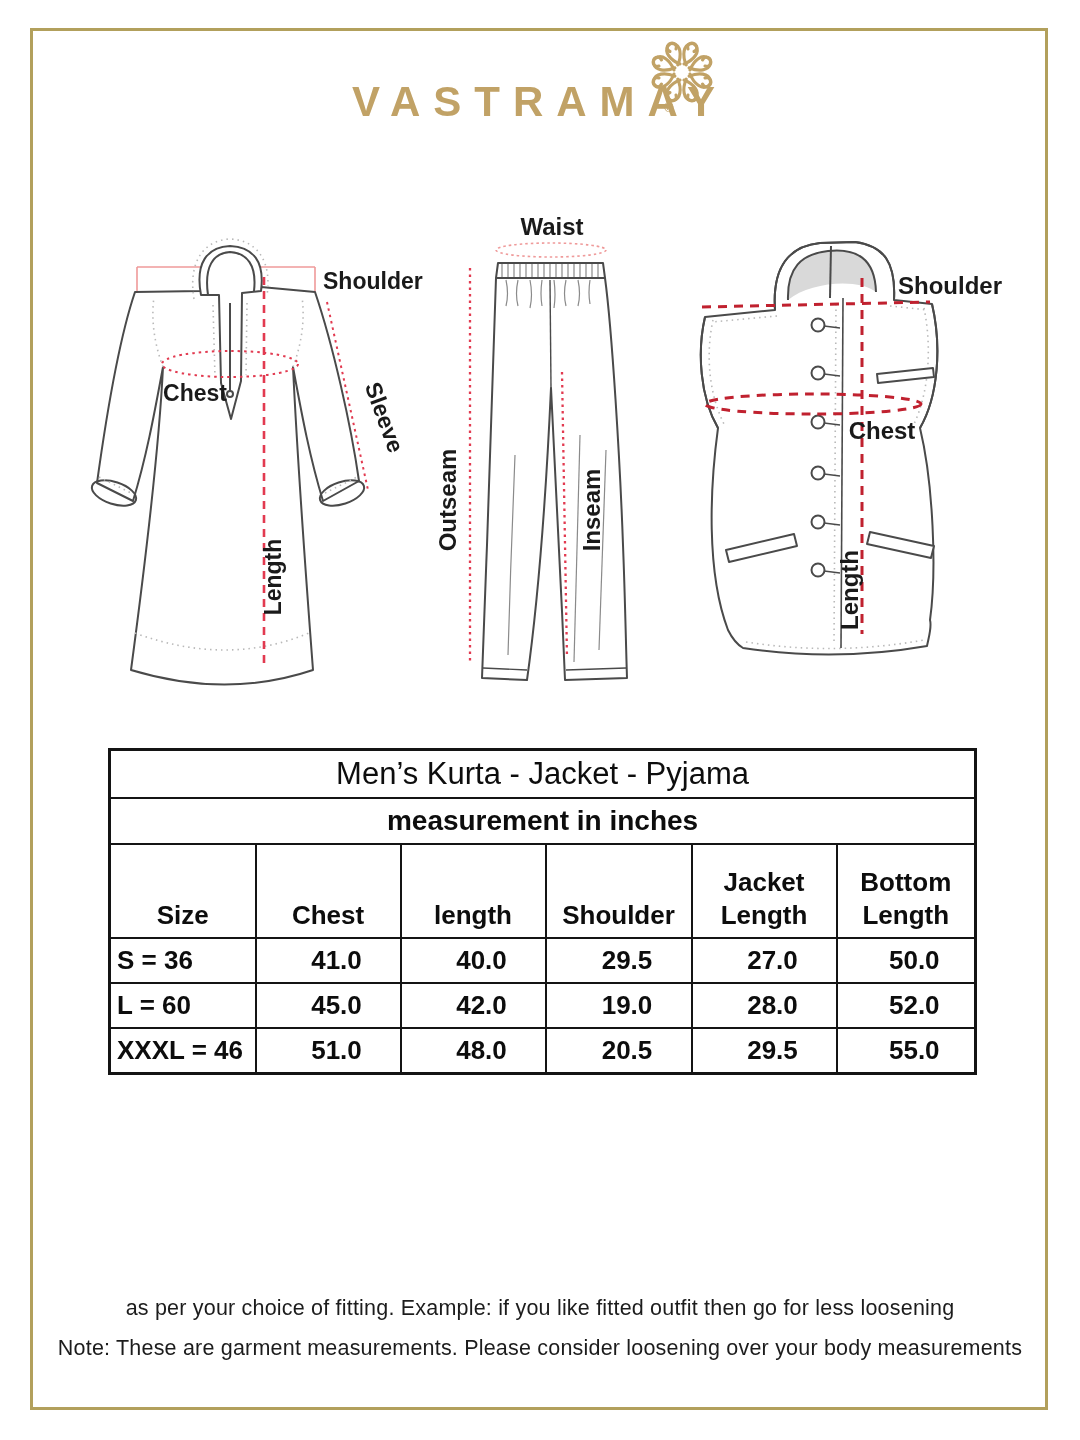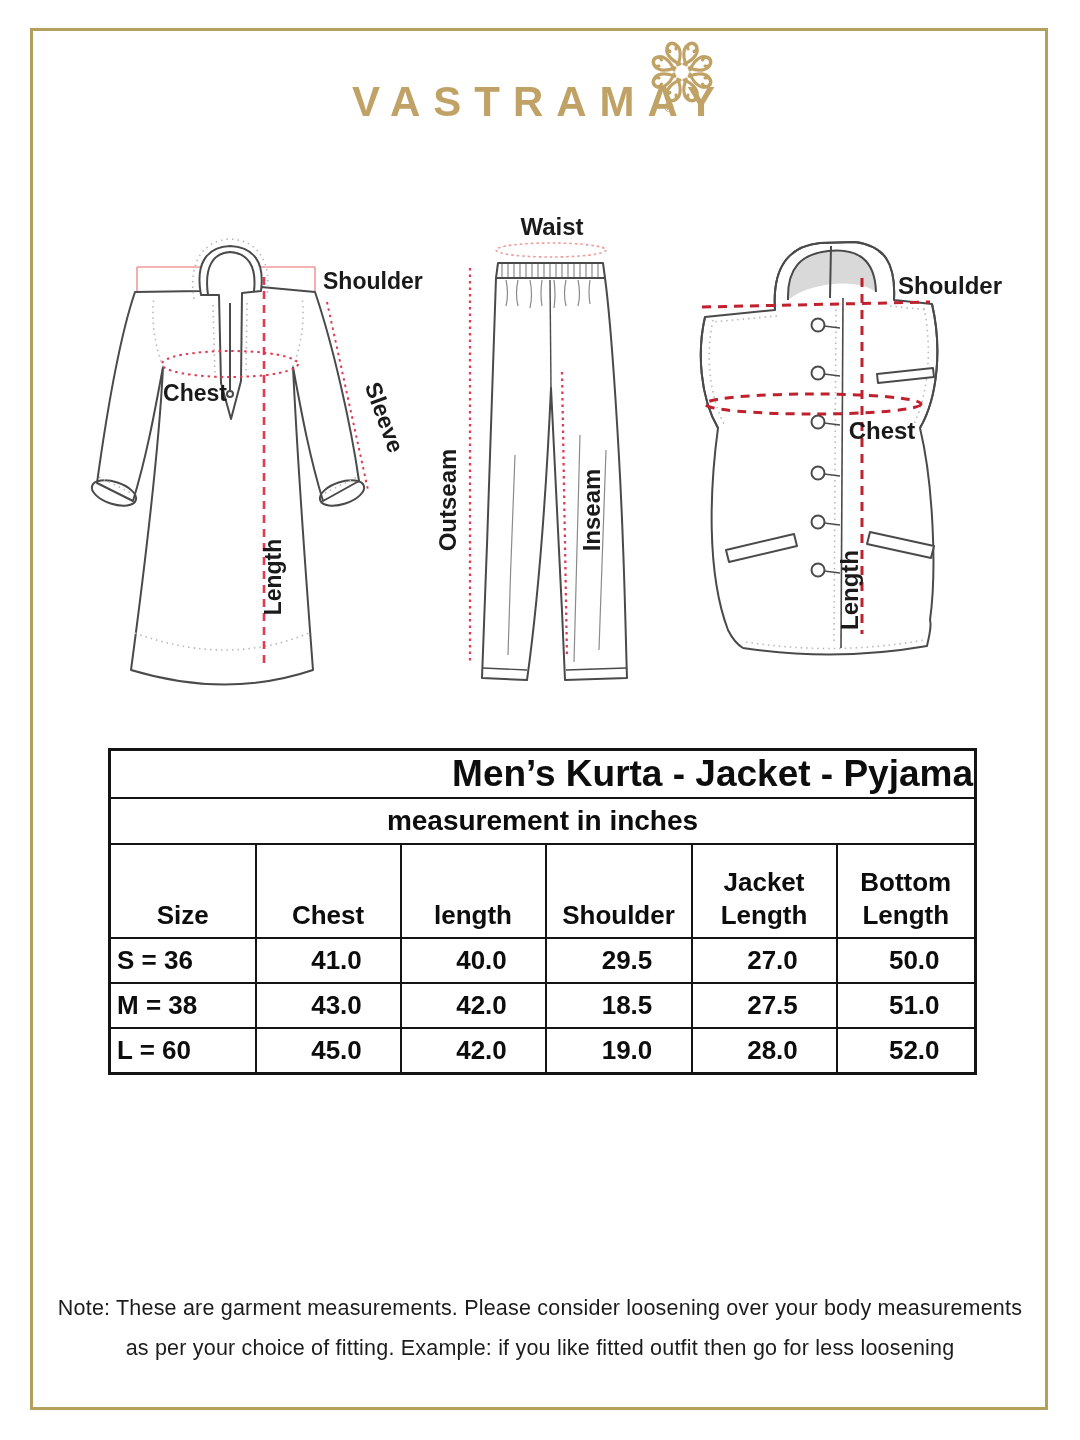--- a/index.html
+++ b/index.html
@@ -34,21 +34,21 @@
   svg .waistline{stroke:var(--pink,#ef9a9a);stroke-width:1.6;fill:none;stroke-dasharray:2.5 3;}
   svg .lbl{font-family:"Liberation Sans","DejaVu Sans",sans-serif;font-size:23px;font-weight:700;fill:#1a1a1a;}
   svg .lbl2{font-family:"Liberation Sans","DejaVu Sans",sans-serif;font-size:24px;font-weight:700;fill:#1a1a1a;}
   svg .shade{fill:#d9d9d9;stroke:none;}
 
   
   .chart-wrap{position:absolute;left:108px;top:748px;width:866px;}
   table.size-chart{width:100%;border-collapse:collapse;table-layout:fixed;
                    font-family:"Liberation Sans","DejaVu Sans",sans-serif;}
   table.size-chart td,table.size-chart th{border:2.5px solid #141414;background:#fff;color:#0d0d0d;}
-  .t-title td{height:44px;text-align:right;font-weight:700;font-size:37px;border-bottom-width:4px;}
+  .t-title td{height:44px;text-align:center;font-weight:400;font-size:31px;border-bottom-width:4px;}
   .t-sub td{height:42px;text-align:center;font-weight:700;font-size:28px;border-bottom-width:3px;}
   th.col-h{height:86px;vertical-align:bottom;text-align:center;font-weight:700;font-size:26px;
            padding:0 4px 6px 4px;line-height:1.25;}
   td.d{height:41px;text-align:center;font-weight:700;font-size:26px;padding-left:18px;}
   td.d-size{text-align:left;padding-left:6px;}
   table.size-chart{border:3px solid #141414;}
 
   
   .note{position:absolute;left:40px;top:1288px;width:1000px;text-align:center;
         font-size:21.5px;line-height:40px;color:#1c1c1c;letter-spacing:0.2px;}
@@ -214,35 +214,35 @@
   </tr>
   <tr>
     <td class="d d-size">S = 36</td>
     <td class="d">41.0</td>
     <td class="d">40.0</td>
     <td class="d">29.5</td>
     <td class="d">27.0</td>
     <td class="d">50.0</td>
   </tr>
   <tr>
-    <td class="d d-size">M = 38</td>
-    <td class="d">43.0</td>
-    <td class="d">42.0</td>
-    <td class="d">18.5</td>
-    <td class="d">27.5</td>
-    <td class="d">51.0</td>
-  </tr>
-  <tr>
     <td class="d d-size">L = 60</td>
     <td class="d">45.0</td>
     <td class="d">42.0</td>
     <td class="d">19.0</td>
     <td class="d">28.0</td>
     <td class="d">52.0</td>
   </tr>
+  <tr>
+    <td class="d d-size">XXXL = 46</td>
+    <td class="d">51.0</td>
+    <td class="d">48.0</td>
+    <td class="d">20.5</td>
+    <td class="d">29.5</td>
+    <td class="d">55.0</td>
+  </tr>
   </tbody>
 </table>
 </div>
 
 <div class="note">
+  <div>as per your choice of fitting. Example: if you like fitted outfit then go for less loosening</div>
   <div>Note: These are garment measurements. Please consider loosening over your body measurements</div>
-  <div>as per your choice of fitting. Example: if you like fitted outfit then go for less loosening</div>
 </div>
 
 </body></html>

